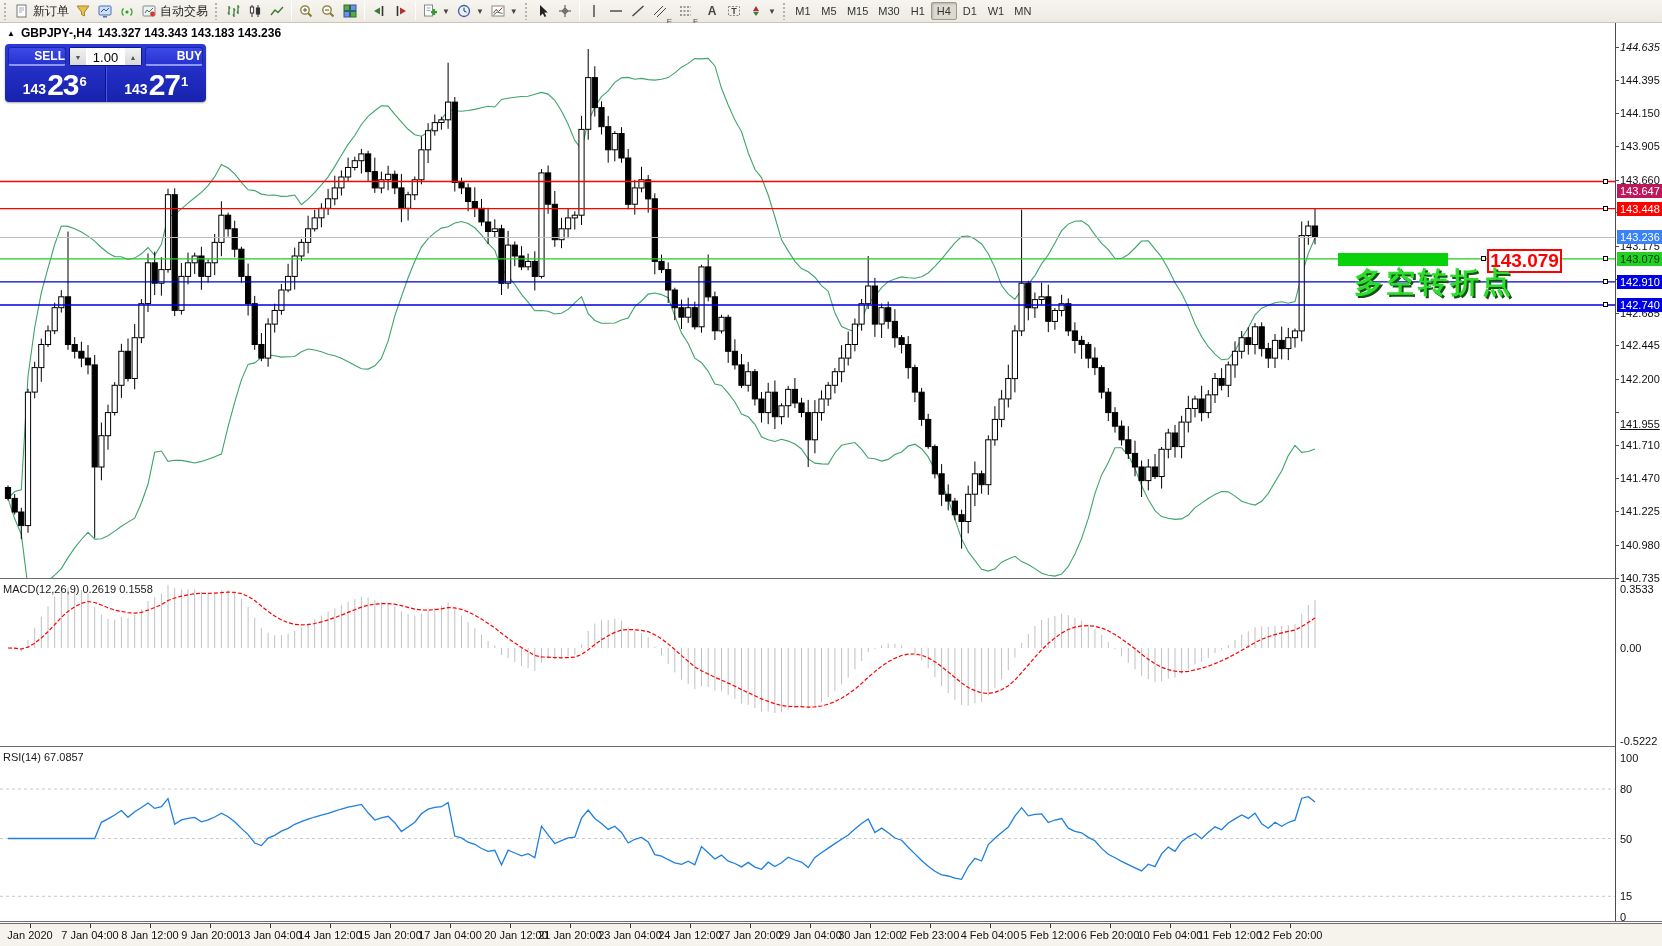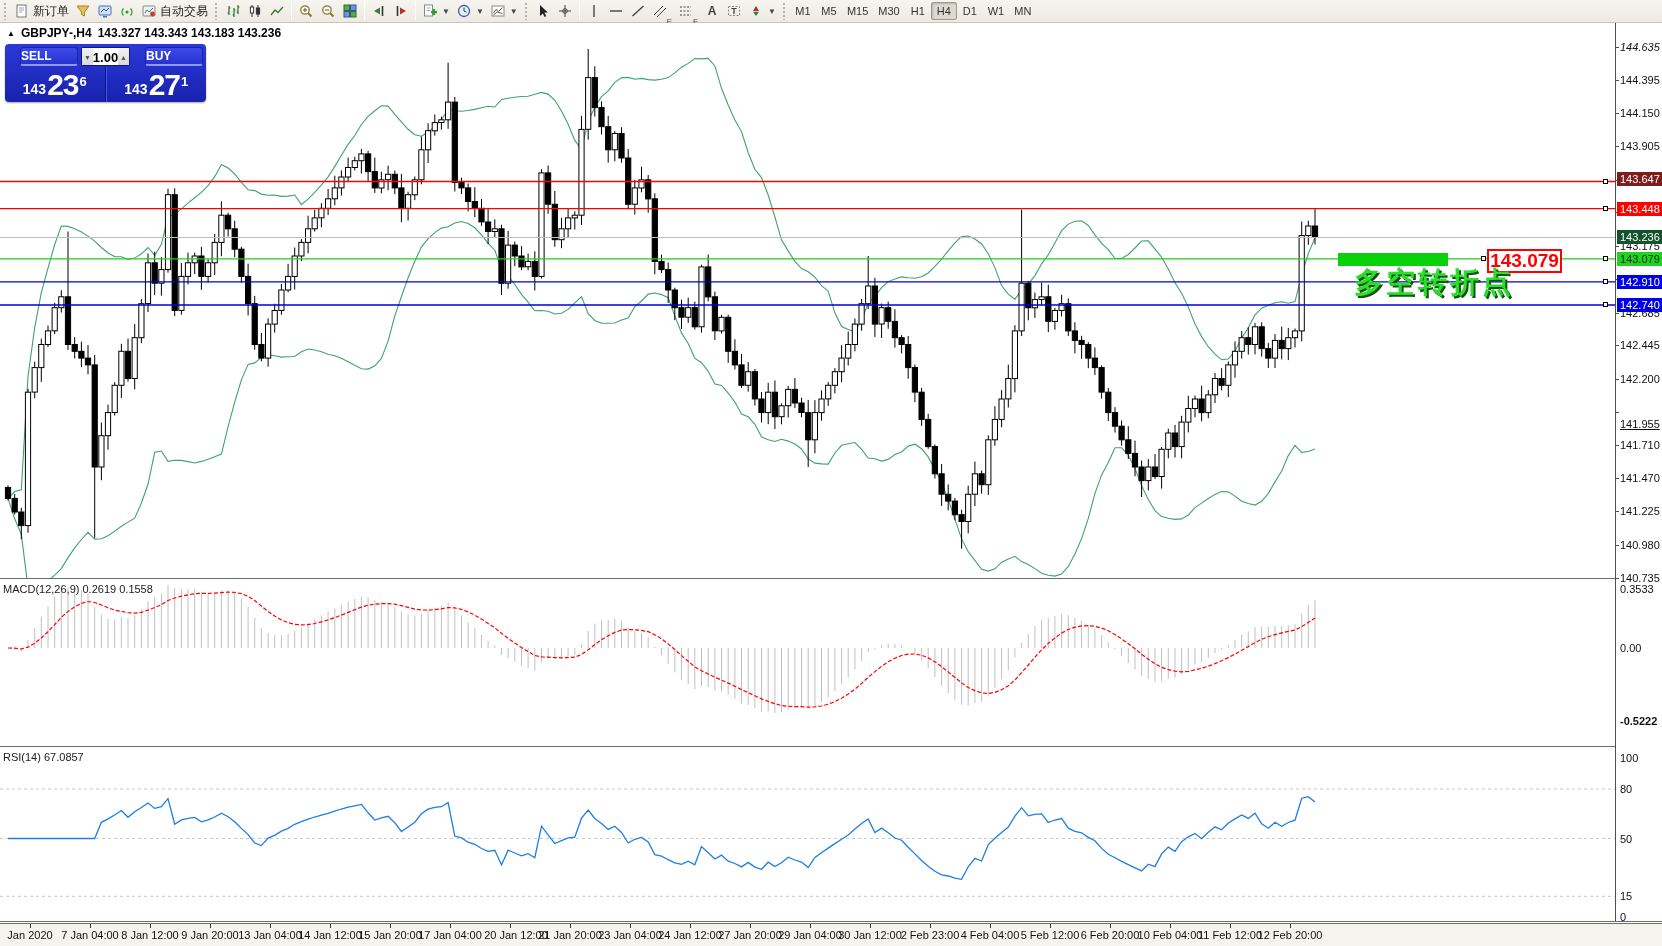--- a/index.html
+++ b/index.html
@@ -57,26 +57,26 @@
   #pane-label-macd, #pane-label-rsi { position:absolute; left:3px; font-size:11px; color:#1a1a1a; }
   #pane-label-macd { top:560px; } #pane-label-rsi { top:728px; }
 
   
   #ocp { position:absolute; left:5px; top:21px; width:201px; height:58px; border-radius:4px;
     background:linear-gradient(#2c39d8,#1722ad); box-shadow:0 1px 2px rgba(0,0,0,.35);
     color:#fff; overflow:hidden; }
   #ocp-top { display:flex; align-items:center; height:23px; padding:2px 3px 0 3px; gap:3px; }
   .ocp-btn { flex:0 0 58px; height:19px; background:linear-gradient(#3d4ae8,#2733cf);
     border:1px solid #1a24a8; border-bottom:2px solid #8f98ff; border-radius:3px;
-    color:#fff; font-size:12px; font-weight:bold; text-align:left; line-height:16px;margin-left:12px; }
+    color:#fff; font-size:12px; font-weight:bold; text-align:right; line-height:16px; }
   #ocp-vol { flex:1; height:19px; display:flex; border:1px solid #0e1785; border-radius:2px;
     overflow:hidden; background:#fff; }
   .vol-spin { width:16px; background:linear-gradient(#f2f2f2,#d9d9d9); color:#555;
     font-size:7px; text-align:center; line-height:19px; }
-  #vol-value { flex:1; color:#000; font-size:13px; font-weight:bold; text-align:center; line-height:19px; }
+  #vol-value { flex:1; color:#000; font-size:13px; font-weight:normal; text-align:center; line-height:19px; }
   #ocp-prices { display:flex; height:35px; }
   .ocp-half { flex:1; display:flex; align-items:flex-end; justify-content:center;
     padding-bottom:3px; gap:1px; }
   .ocp-half.sell { border-right:1px solid #0d1578; }
   .ocp-half.buy  { border-left:1px solid #4a55e8; }
   .p-small { font-size:14px; font-weight:bold; line-height:20px; }
   .p-big { font-size:30px; font-weight:bold; line-height:28px; letter-spacing:-1px; }
   .p-sup { font-size:13px; font-weight:bold; line-height:30px; align-self:flex-start; }
 
   
@@ -1059,32 +1059,32 @@
         <div class="ax-tick" style="top: 454.927px;"></div>
         <div class="ax-label" style="top: 454.927px;">141.470</div>
         <div class="ax-tick" style="top: 488.285px;"></div>
         <div class="ax-label" style="top: 488.285px;">141.225</div>
         <div class="ax-tick" style="top: 521.643px;"></div>
         <div class="ax-label" style="top: 521.643px;">140.980</div>
         <div class="ax-tick" style="top: 555.001px;"></div>
         <div class="ax-label" style="top: 555.001px;">140.735</div>
         <div class="ax-label" style="top: 566px;">0.3533</div>
         <div class="ax-label" style="top: 624.958px;">0.00</div>
-        <div class="ax-label" style="top: 698px; font-weight: bold;">-0.5222</div>
+        <div class="ax-label" style="top: 718px;">-0.5222</div>
         <div class="ax-label" style="top: 735px;">100</div>
         <div class="ax-label" style="top: 766px;">80</div>
         <div class="ax-label" style="top: 815.5px;">50</div>
         <div class="ax-label" style="top: 873.25px;">15</div>
         <div class="ax-label" style="top: 894px;">0</div>
-        <div class="ax-tag" style="top: 156px; background: #7f1d1d; color: rgb(255, 255, 255);">143.647</div>
+        <div class="ax-tag" style="top: 168px; background: #be185d; color: rgb(255, 255, 255);">143.647</div>
         <div class="ax-tag" style="top: 185.615px; background: rgb(255, 0, 0); color: rgb(255, 255, 255);">143.448</div>
         <div class="ax-tag" style="top: 235.856px; background: rgb(34, 210, 34); color: rgb(0, 51, 0);">143.079</div>
         <div class="ax-tag" style="top: 258.866px; background: rgb(0, 0, 230); color: rgb(255, 255, 255);">142.910</div>
         <div class="ax-tag" style="top: 282.012px; background: rgb(0, 0, 230); color: rgb(255, 255, 255);">142.740</div>
-        <div class="ax-tag" style="top: 214.479px; background: #14532d; color: rgb(255, 255, 255);">143.236</div>
+        <div class="ax-tag" style="top: 214.479px; background: #3b82f6; color: rgb(255, 255, 255);">143.236</div>
       </div>
 
     <div id="date-axis">
         <div class="dt-tick" style="left: 30px;"></div>
         <div class="dt-label" style="left: 30px;">Jan 2020</div>
         <div class="dt-tick" style="left: 90px;"></div>
         <div class="dt-label" style="left: 90px;">7 Jan 04:00</div>
         <div class="dt-tick" style="left: 150px;"></div>
         <div class="dt-label" style="left: 150px;">8 Jan 12:00</div>
         <div class="dt-tick" style="left: 210px;"></div>

